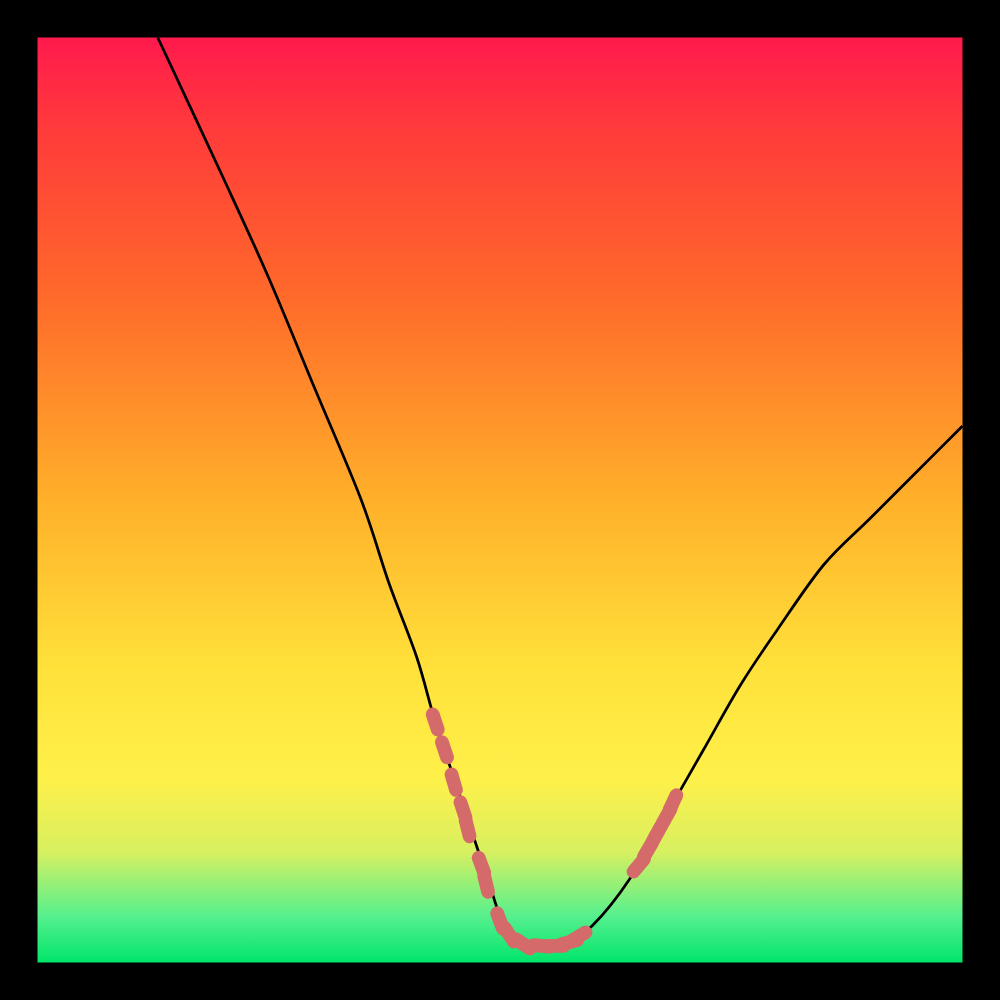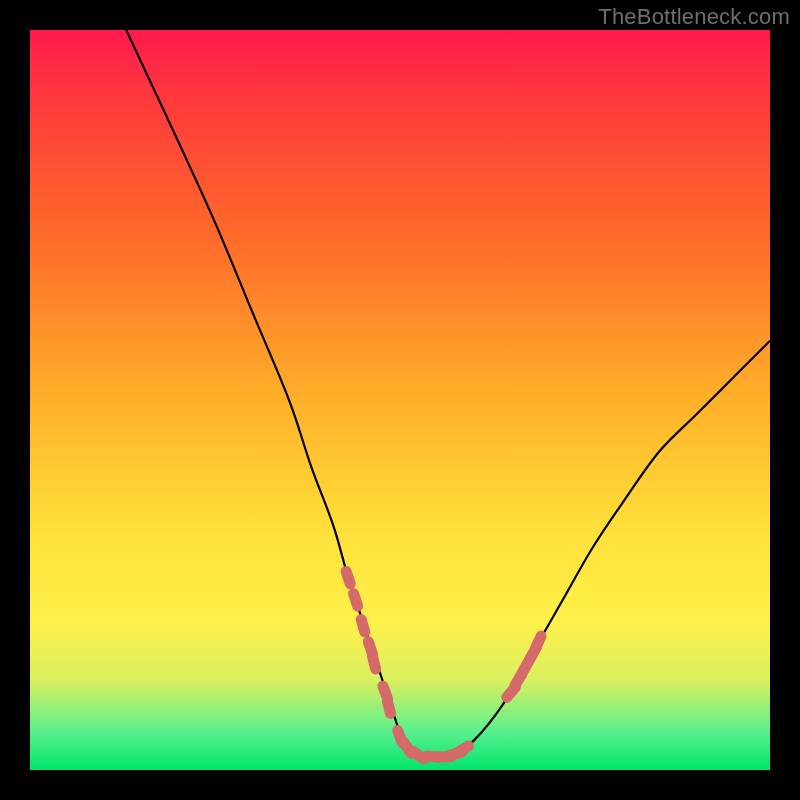--- a/index.html
+++ b/index.html
@@ -81,14 +81,13 @@
           <line x1="476.80716150766466" y1="667.266900983228" x2="485.19283849233534" y2="657.3330990167719" stroke="#d46a6a" stroke-width="11" stroke-linecap="round"></line>
           <line x1="485.10436917733796" y1="655.3225723985255" x2="491.6956308226621" y2="644.1174276014746" stroke="#d46a6a" stroke-width="11" stroke-linecap="round"></line>
           <line x1="492.6433209473389" y1="642.08202229479" x2="498.9566790526611" y2="630.7179777052099" stroke="#d46a6a" stroke-width="11" stroke-linecap="round"></line>
           <line x1="500.04332094733894" y1="628.76202229479" x2="506.35667905266115" y2="617.3979777052101" stroke="#d46a6a" stroke-width="11" stroke-linecap="round"></line>
           <line x1="505.6312444753477" y1="617.8701904099693" x2="511.1287555246524" y2="606.0898095900308" stroke="#d46a6a" stroke-width="11" stroke-linecap="round"></line>
         </g>
     </svg>
 
   </div>
 
-  <div class="attribution">TheBottleneck.com</div>
 </div>
 
 </body></html>

